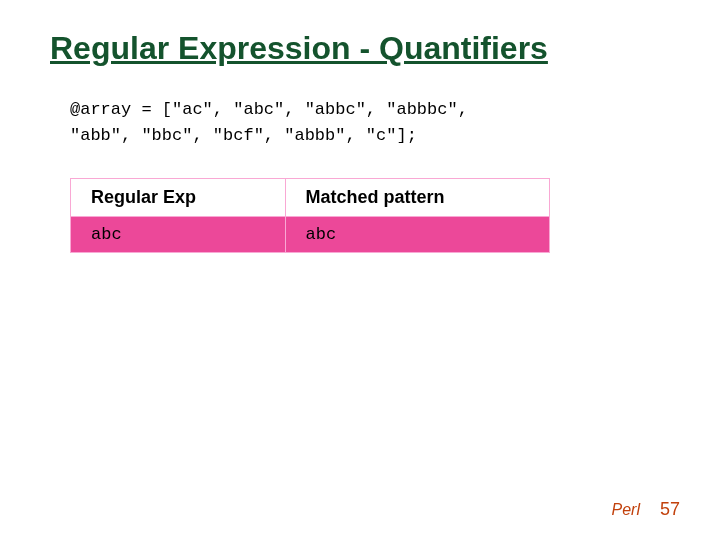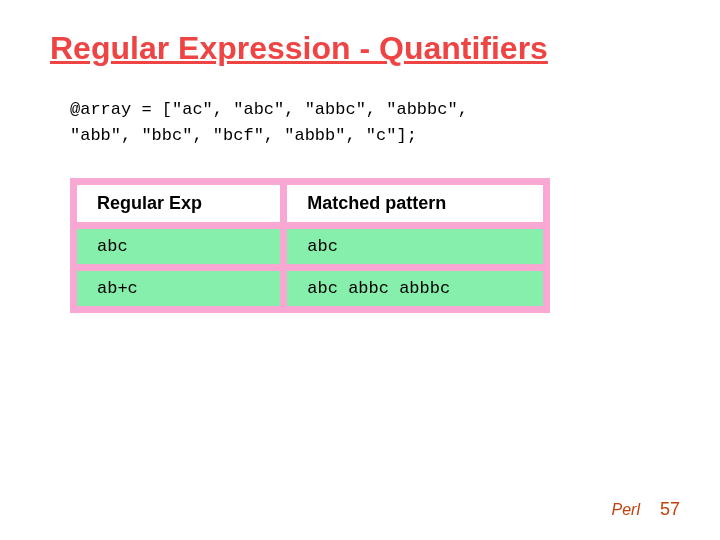--- a/index.html
+++ b/index.html
@@ -20,56 +20,56 @@
     .slide {
       width: 720px;
       height: 540px;
       background: #ffffff;
       padding: 30px 50px;
     }
 
     .title {
       font-size: 32px;
       font-weight: bold;
-      color: #ef4444;
+      color: #14532d;
       text-decoration: underline;
       margin-bottom: 30px;
     }
 
     .code-block {
       font-family: 'Courier New', Courier, monospace;
       font-size: 17px;
       color: #000000;
       margin-bottom: 30px;
       margin-left: 20px;
       line-height: 1.5;
     }
 
     table {
       border-collapse: collapse;
       margin-left: 20px;
       min-width: 480px;
     }
 
     table th, table td {
-      border: 7px solid #f9a8d4;
+      border: 1px solid #f9a8d4;
       padding: 8px 20px;
       font-size: 17px;
       text-align: left;
     }
 
     table th {
       background: #ffffff;
       font-weight: bold;
       font-size: 18px;
     }
 
     table td {
       font-family: 'Courier New', Courier, monospace;
-      background: #86efac;
+      background: #ec4899;
     }
 
     .footer {
       position: absolute;
       bottom: 20px;
       right: 40px;
       font-size: 16px;
       color: #c2410c;
       display: flex;
       align-items: center;
@@ -102,24 +102,20 @@
       <tr>
         <th>Regular Exp</th>
         <th>Matched pattern</th>
       </tr>
     </thead>
     <tbody>
       <tr>
         <td>abc</td>
         <td>abc</td>
       </tr>
-      <tr>
-        <td>ab+c</td>
-        <td>abc  abbc  abbbc</td>
-      </tr>
     </tbody>
   </table>
 
   <div class="footer">
     <span class="footer-lang">Perl</span>
     <span class="footer-page">57</span>
   </div>
 
 </div>
 

